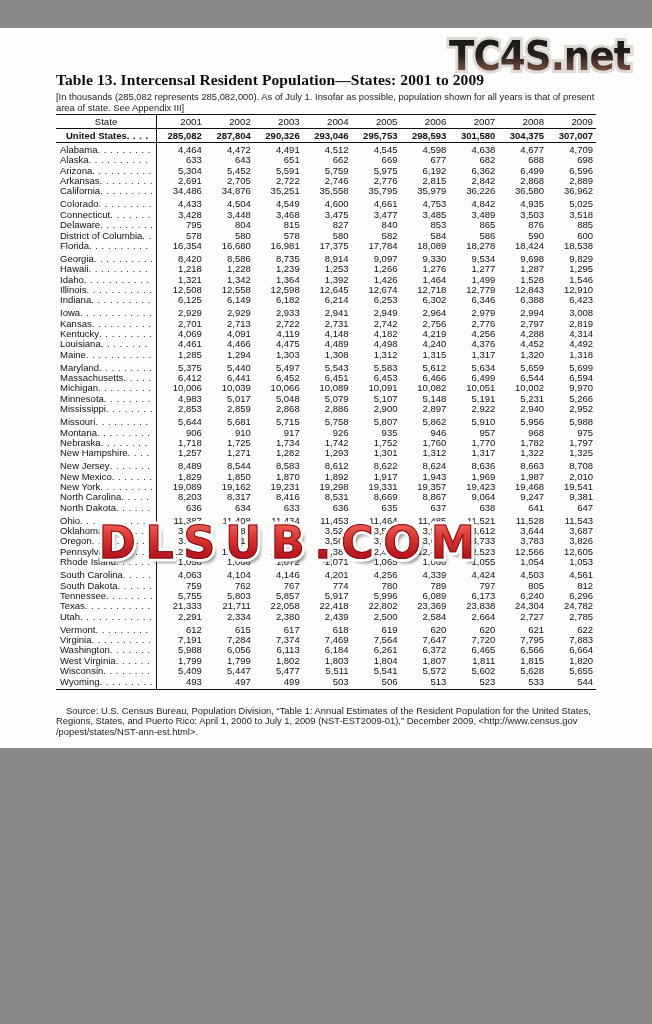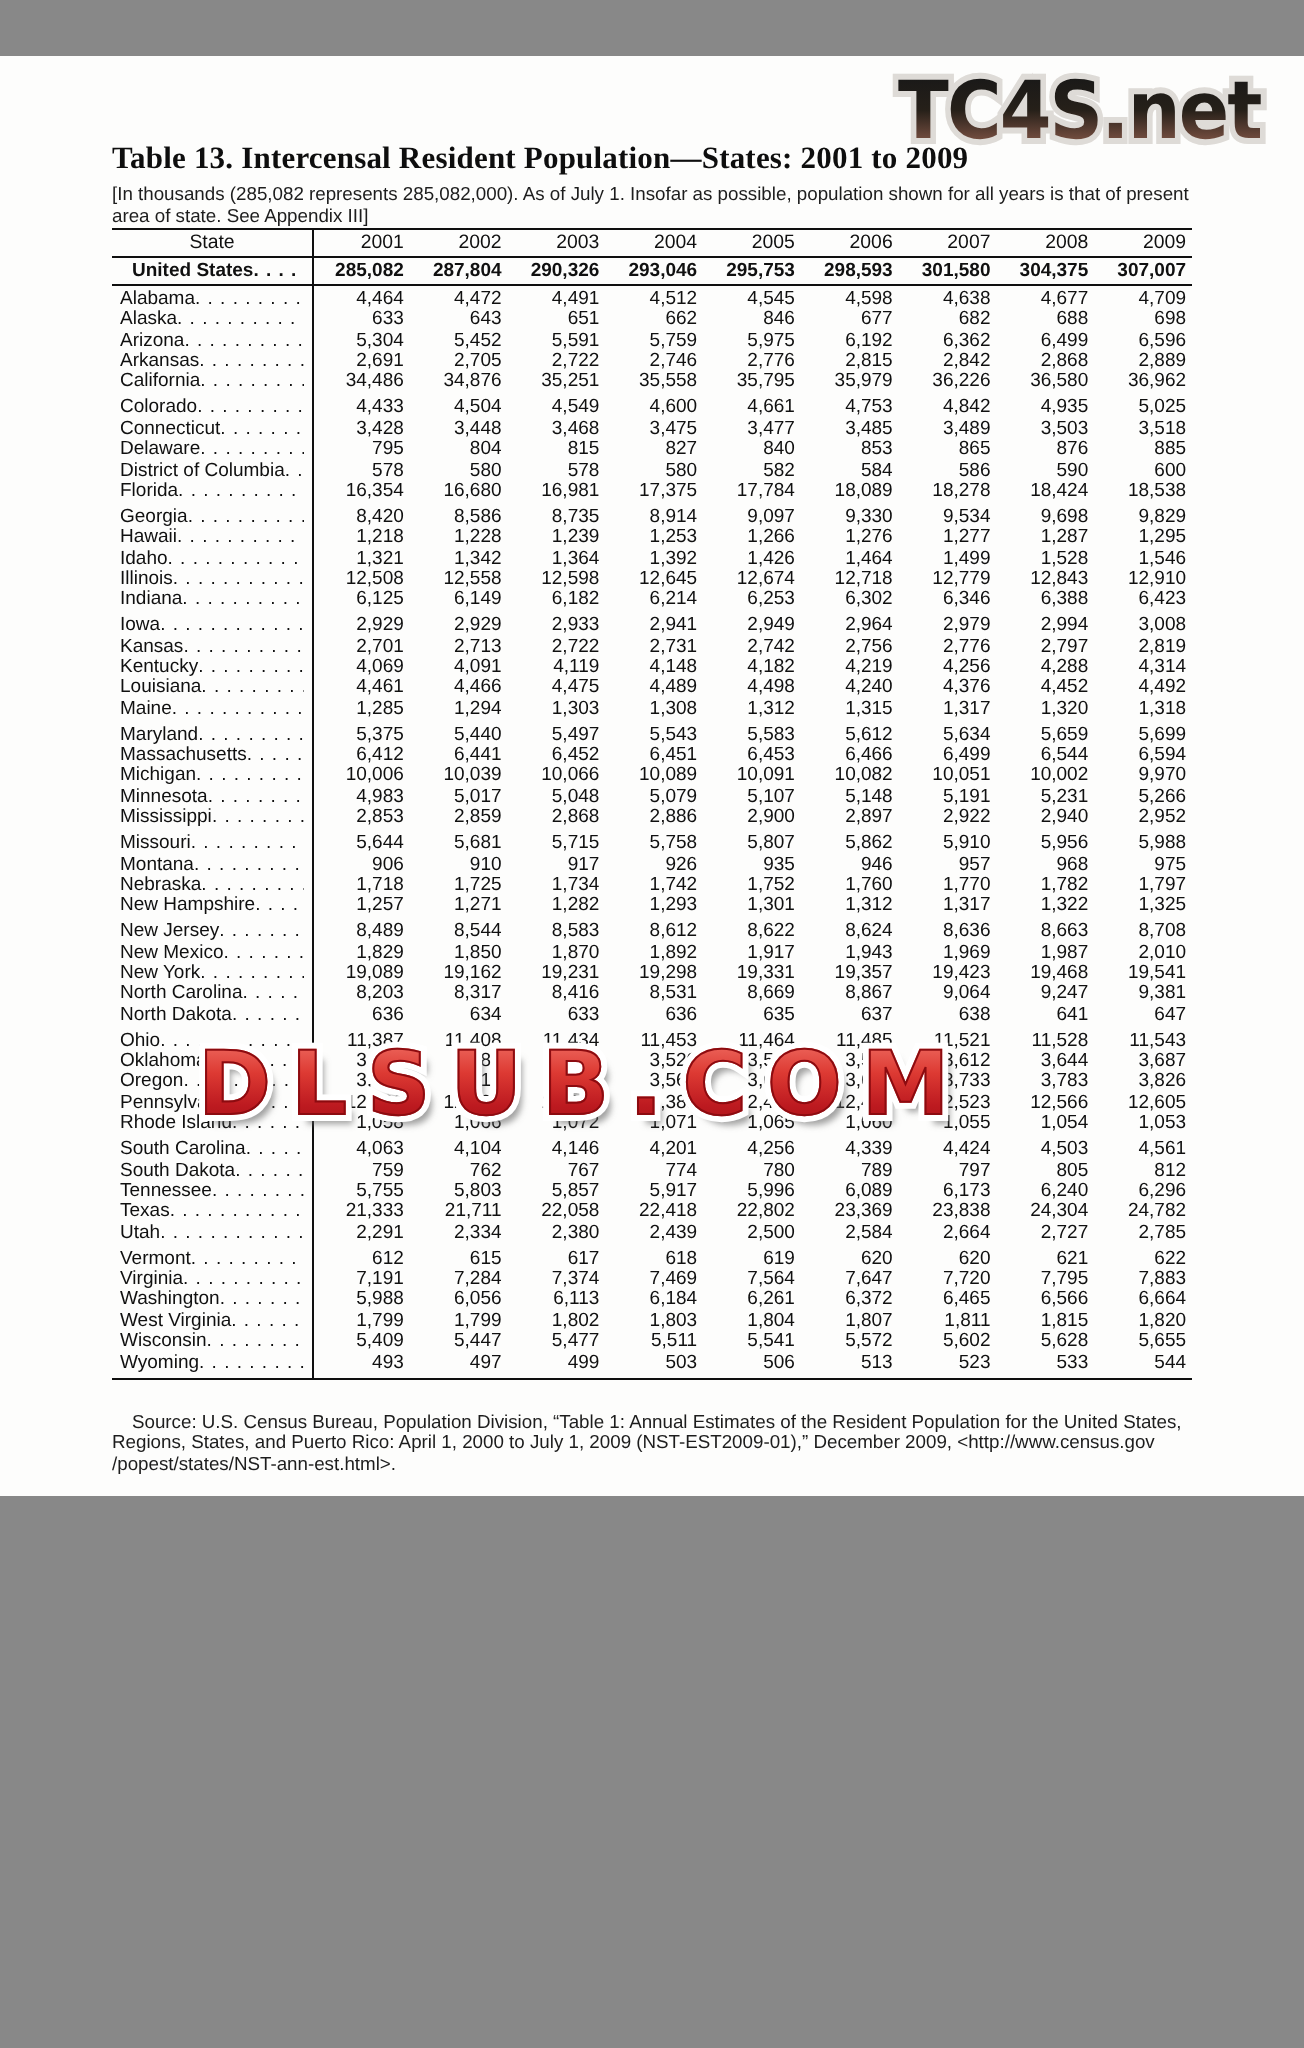--- a/index.html
+++ b/index.html
@@ -126,21 +126,21 @@
         </div>
         <div class="t-row">
           <div class="c-state">
             <span class="s-name">Alaska</span>
             <span class="dots"></span>
           </div>
           <div class="c-val">633</div>
           <div class="c-val">643</div>
           <div class="c-val">651</div>
           <div class="c-val">662</div>
-          <div class="c-val">846</div>
+          <div class="c-val">669</div>
           <div class="c-val">677</div>
           <div class="c-val">682</div>
           <div class="c-val">688</div>
           <div class="c-val">698</div>
         </div>
         <div class="t-row">
           <div class="c-state">
             <span class="s-name">Arizona</span>
             <span class="dots"></span>
           </div>

